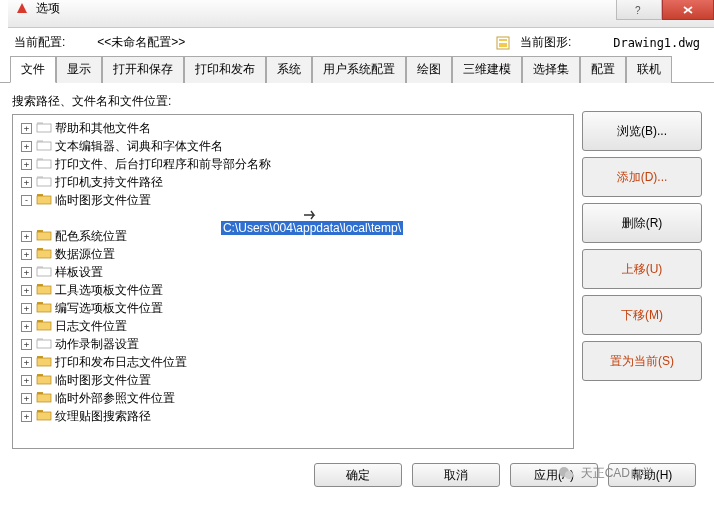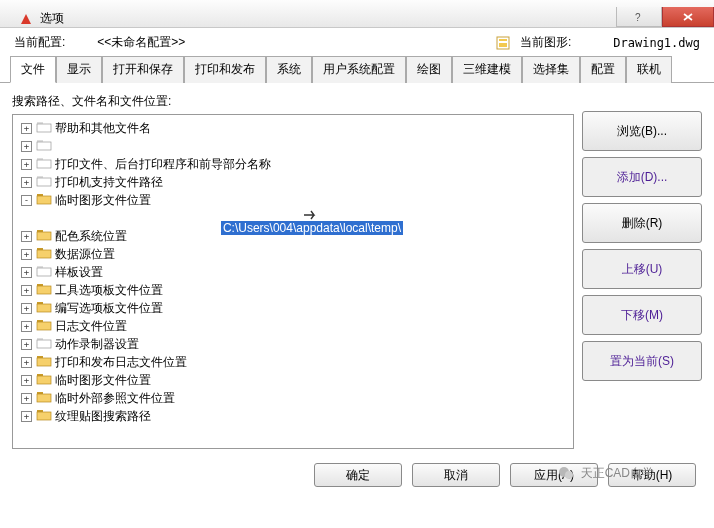--- a/index.html
+++ b/index.html
@@ -1,17 +1,17 @@
 <!DOCTYPE html>
 <html><head>
 <meta charset="utf-8">
 <style>
 * { box-sizing: border-box; margin: 0; padding: 0; }
 body { font-family: "Microsoft YaHei", SimSun, sans-serif; font-size: 12px; background: #fff; width: 714px; height: 528px; overflow: hidden; position: relative; }
-.titlebar { height: 28px; background: linear-gradient(#fdfdfd, #e8e8e8); border-bottom: 1px solid #c8c8c8; display: flex; align-items: flex-end; padding: 0 0 0 18px; }
+.titlebar { height: 28px; background: linear-gradient(#fdfdfd, #e8e8e8); border-bottom: 1px solid #c8c8c8; display: flex; align-items: flex-start; padding: 0 0 0 6px; margin-left: 8px; }
 .titlebar .appicon { width: 16px; height: 16px; margin-right: 6px; display: flex; align-items: center; justify-content: center; }
 .titlebar .title { font-size: 12px; }
 .titlebar .winbtns { margin-left: auto; display: flex; }
 .winbtn { width: 46px; height: 20px; border: 1px solid #bbb; background: linear-gradient(#f6f6f6,#e2e2e2); display: flex; align-items: center; justify-content: center; border-top: none; }
 .winbtn.close { width: 52px; background: linear-gradient(#e46a5e,#c8412f); border-color: #a33; }
 .winbtn.close svg { stroke: #fff; }
 .inforow { display: flex; align-items: center; padding: 6px 14px 4px 14px; gap: 8px; font-size: 12px; text-align: center; }
 .inforow .spacer { flex: 1; }
 .inforow .dwgicon { width: 16px; height: 16px; }
 .tabbar { display: flex; padding: 0 10px; border-bottom: 1px solid #aaa; gap: 0; }
@@ -23,21 +23,21 @@
 .treebox { flex: 1; border: 1px solid #999; background: #fff; overflow: auto; padding: 4px 2px; }
 .node { display: flex; align-items: center; height: 18px; font-size: 12px; white-space: nowrap; }
 .exp { width: 11px; height: 11px; border: 1px solid #888; background: #fff; display: flex; align-items: center; justify-content: center; font-size: 9px; line-height: 1; margin: 0 4px 0 2px; cursor: pointer; color: #444; font-family: monospace; }
 .exp.blank { border: none; background: transparent; }
 .icn { width: 16px; height: 14px; margin-right: 3px; display: inline-flex; align-items: center; justify-content: center; }
 .folder-y svg rect.tab { fill: #c99b2a; } .folder-y svg rect.body { fill: #f6d06b; stroke: #b88a1f; }
 .folder-w svg rect.body { fill: #fff; stroke: #999; } .folder-w svg rect.tab { fill: #ddd; }
 .selpath { background: #2f6fd0; color: #fff; padding: 0 2px; }
 .rightcol { width: 120px; display: flex; flex-direction: column; gap: 6px; padding-top: 18px; }
 .sidebtn { height: 40px; border: 1px solid #8a8a8a; background: linear-gradient(#fbfbfb,#e4e4e4); font-size: 12px; cursor: pointer; border-radius: 3px; }
-.sidebtn:disabled { color: #4c1d95; background: #efefef; }
+.sidebtn:disabled { color: #c2410c; background: #efefef; }
 .bottombar { position: absolute; bottom: 46px; right: 60px; display: flex; align-items: center; gap: 6px; font-size: 12px; color: #888; }
 .wechat { width: 18px; height: 18px; }
 .buttonrow { display: flex; justify-content: flex-end; gap: 10px; padding: 8px 18px 12px 0; }
 .dlgbtn { width: 88px; height: 24px; border: 1px solid #8a8a8a; background: linear-gradient(#fbfbfb,#e4e4e4); font-size: 12px; cursor: pointer; border-radius: 3px; }
 </style>
 </head>
 <body>
 
 <div class="titlebar">
   <span class="appicon">
@@ -105,20 +105,21 @@
           <span>帮助和其他文件名</span>
         </div>
         <div class="node" style="padding-left: 4px;">
           <span class="exp">+</span>
           <span class="icn">
             <span class="folder-w"><svg width="16" height="12" viewBox="0 0 16 12">
                 <rect class="tab" x="1" y="1" width="6" height="3"></rect>
                 <rect class="body" x="1" y="3" width="14" height="8" stroke-width="0.7"></rect>
               </svg></span>
           </span>
+          <span>文本编辑器、词典和字体文件名</span>
         </div>
         <div class="node" style="padding-left: 4px;">
           <span class="exp">+</span>
           <span class="icn">
             <span class="folder-w"><svg width="16" height="12" viewBox="0 0 16 12">
                 <rect class="tab" x="1" y="1" width="6" height="3"></rect>
                 <rect class="body" x="1" y="3" width="14" height="8" stroke-width="0.7"></rect>
               </svg></span>
           </span>
           <span>打印文件、后台打印程序和前导部分名称</span>

